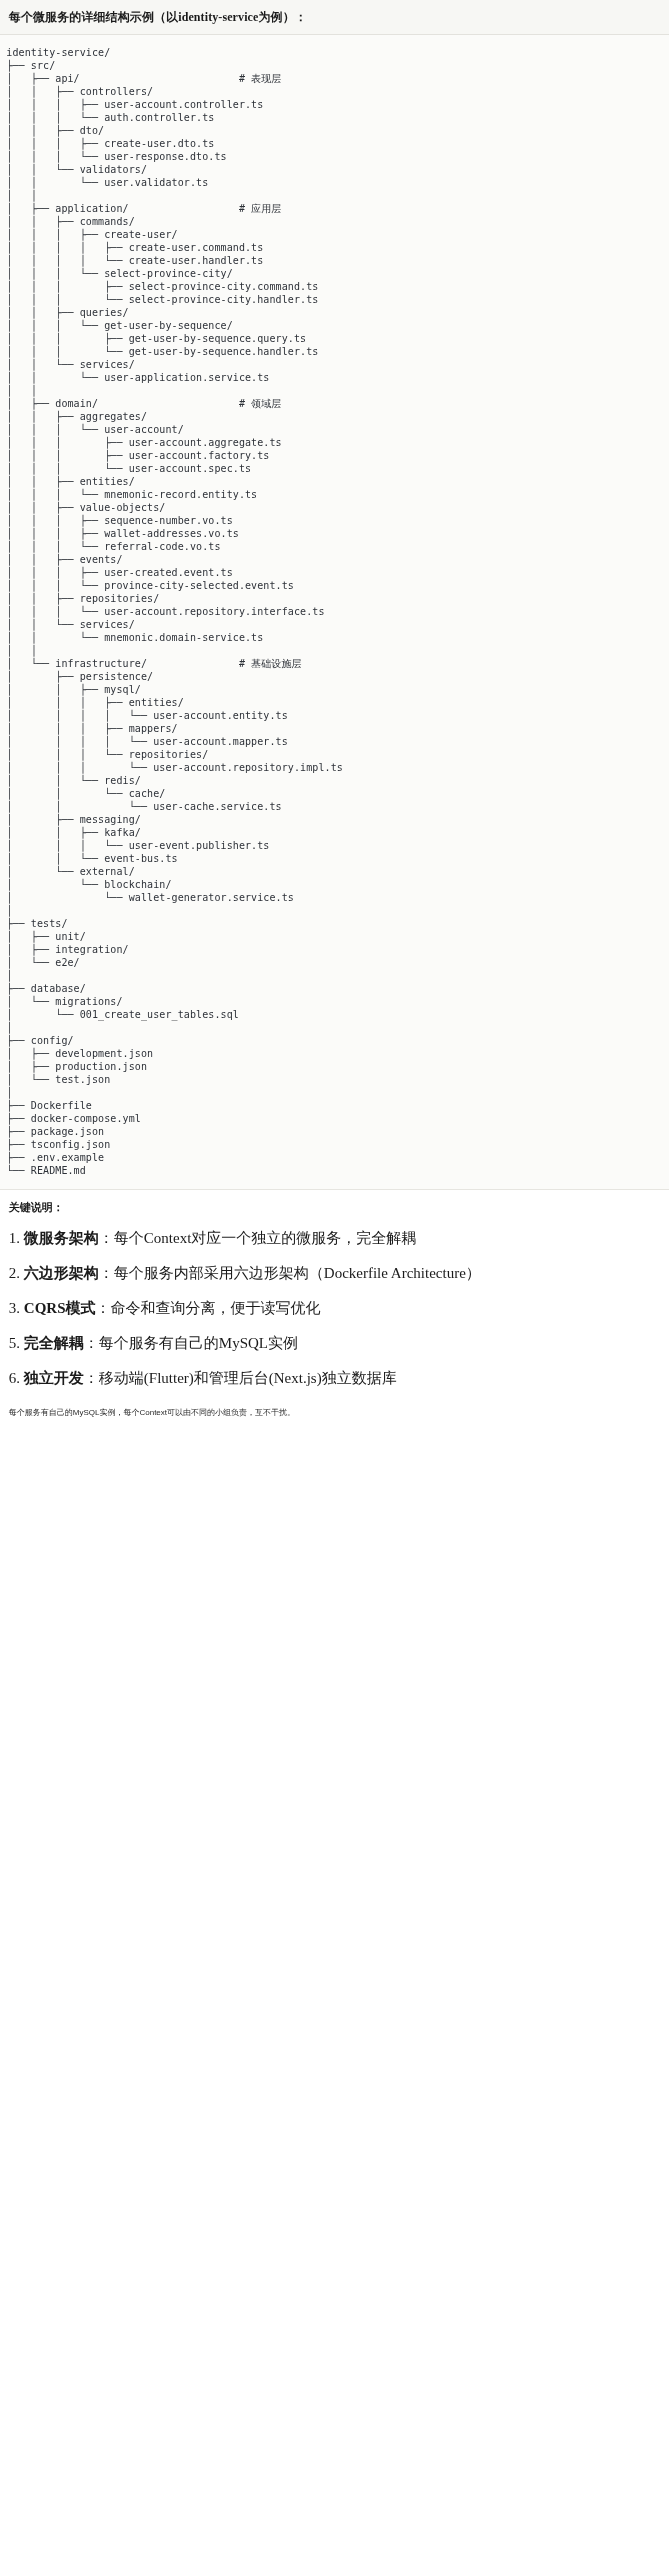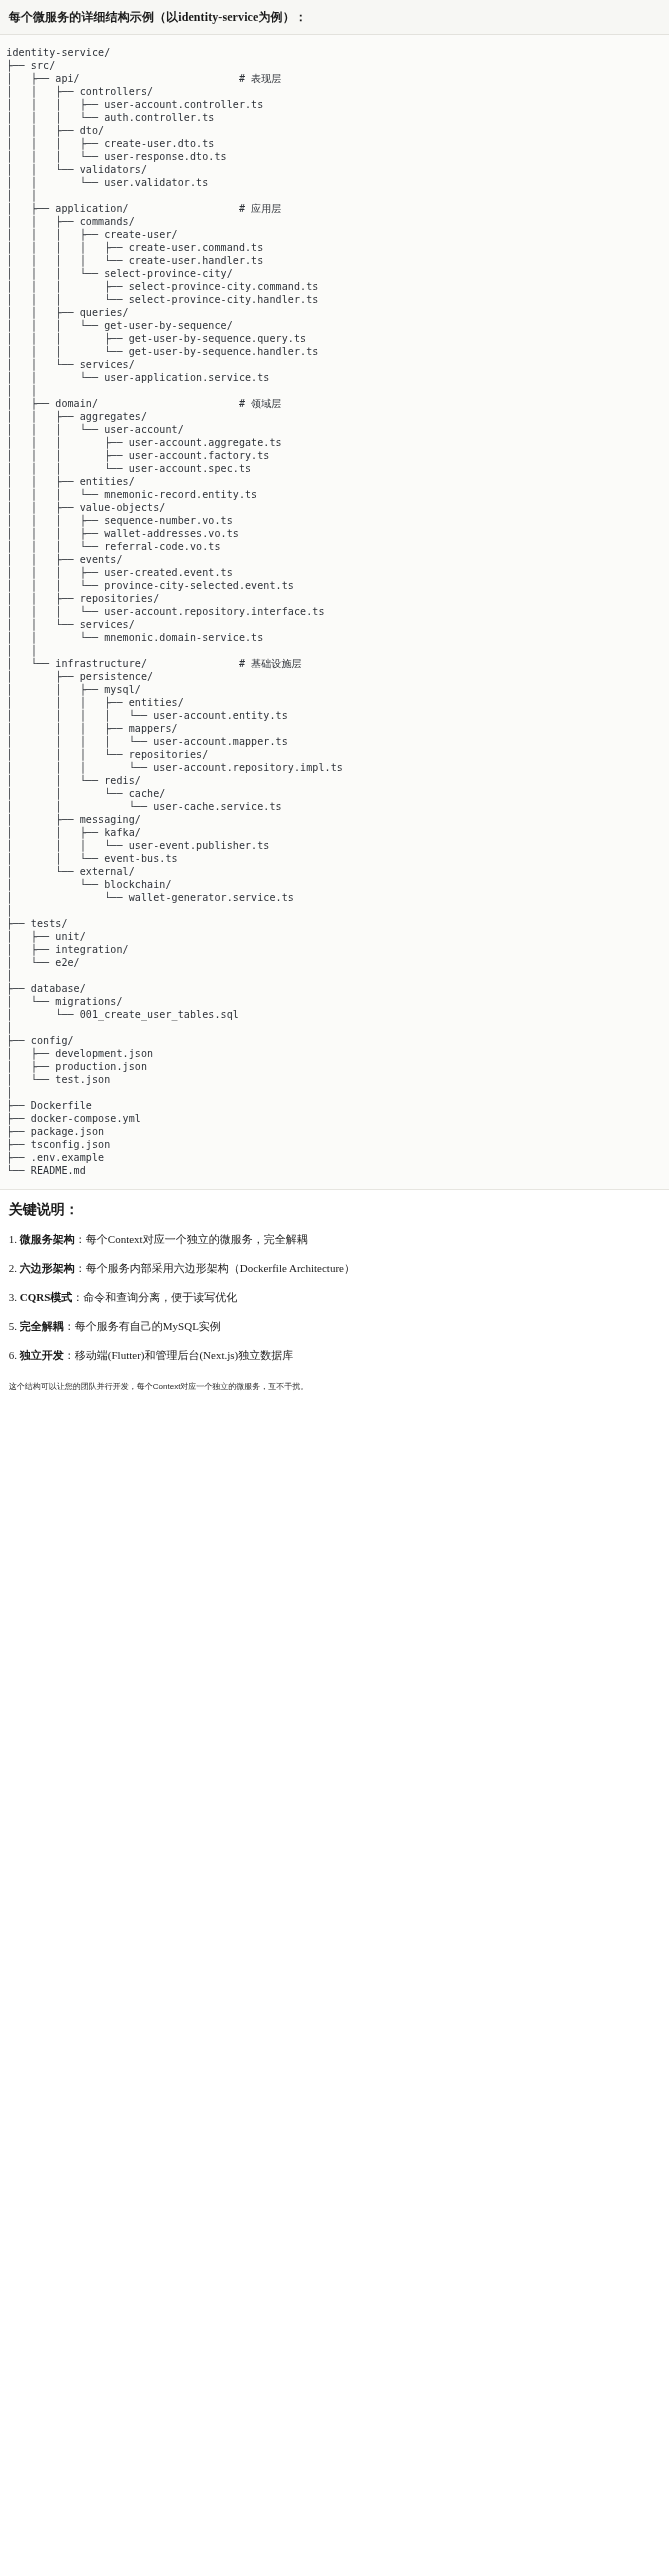--- a/index.html
+++ b/index.html
@@ -55,28 +55,28 @@
   }
 
   
   .notes {
     padding: 10px 8.8px 3.8px 8.8px;
     background: #ffffff;
   }
   .notes-heading {
     font-family: "Liberation Serif", "DejaVu Serif", serif;
     font-weight: bold;
-    font-size: 14px;
+    font-size: 11px;
     line-height: 1.4;
     color: #1b1b1b;
     margin-bottom: 11.3px;
   }
   .note-item {
     font-family: "Liberation Serif", "DejaVu Serif", serif;
-    font-size: 11px;
+    font-size: 15px;
     line-height: 1.5;
     color: #1b1b1b;
     margin-bottom: 12.5px;
   }
   .note-item .num { font-weight: normal; }
   .note-item .term { font-weight: bold; }
   .note-item .sep  { font-weight: normal; }
   .note-item .desc { font-weight: normal; }
 
   .footer-note {
@@ -105,16 +105,16 @@
     <div class="notes-heading">关键说明：</div>
     <div id="notes-list">
         <div class="note-item"><span class="num">1.</span> <span class="term">微服务架构</span><span class="sep">：</span><span class="desc">每个Context对应一个独立的微服务，完全解耦</span></div>
         <div class="note-item"><span class="num">2.</span> <span class="term">六边形架构</span><span class="sep">：</span><span class="desc">每个服务内部采用六边形架构（Dockerfile Architecture）</span></div>
         <div class="note-item"><span class="num">3.</span> <span class="term">CQRS模式</span><span class="sep">：</span><span class="desc">命令和查询分离，便于读写优化</span></div>
         <div class="note-item"><span class="num">5.</span> <span class="term">完全解耦</span><span class="sep">：</span><span class="desc">每个服务有自己的MySQL实例</span></div>
         <div class="note-item"><span class="num">6.</span> <span class="term">独立开发</span><span class="sep">：</span><span class="desc">移动端(Flutter)和管理后台(Next.js)独立数据库</span></div>
       </div>
   </div>
 
-  <div class="footer-note">这个结构可以让您的团队并行开发，每个Context对应一个独立的微服务，互不干扰。</div>
+  <div class="footer-note">每个服务有自己的MySQL实例，每个Context可以由不同的小组负责，互不干扰。</div>
 
 </div>
 
 
 </body></html>

